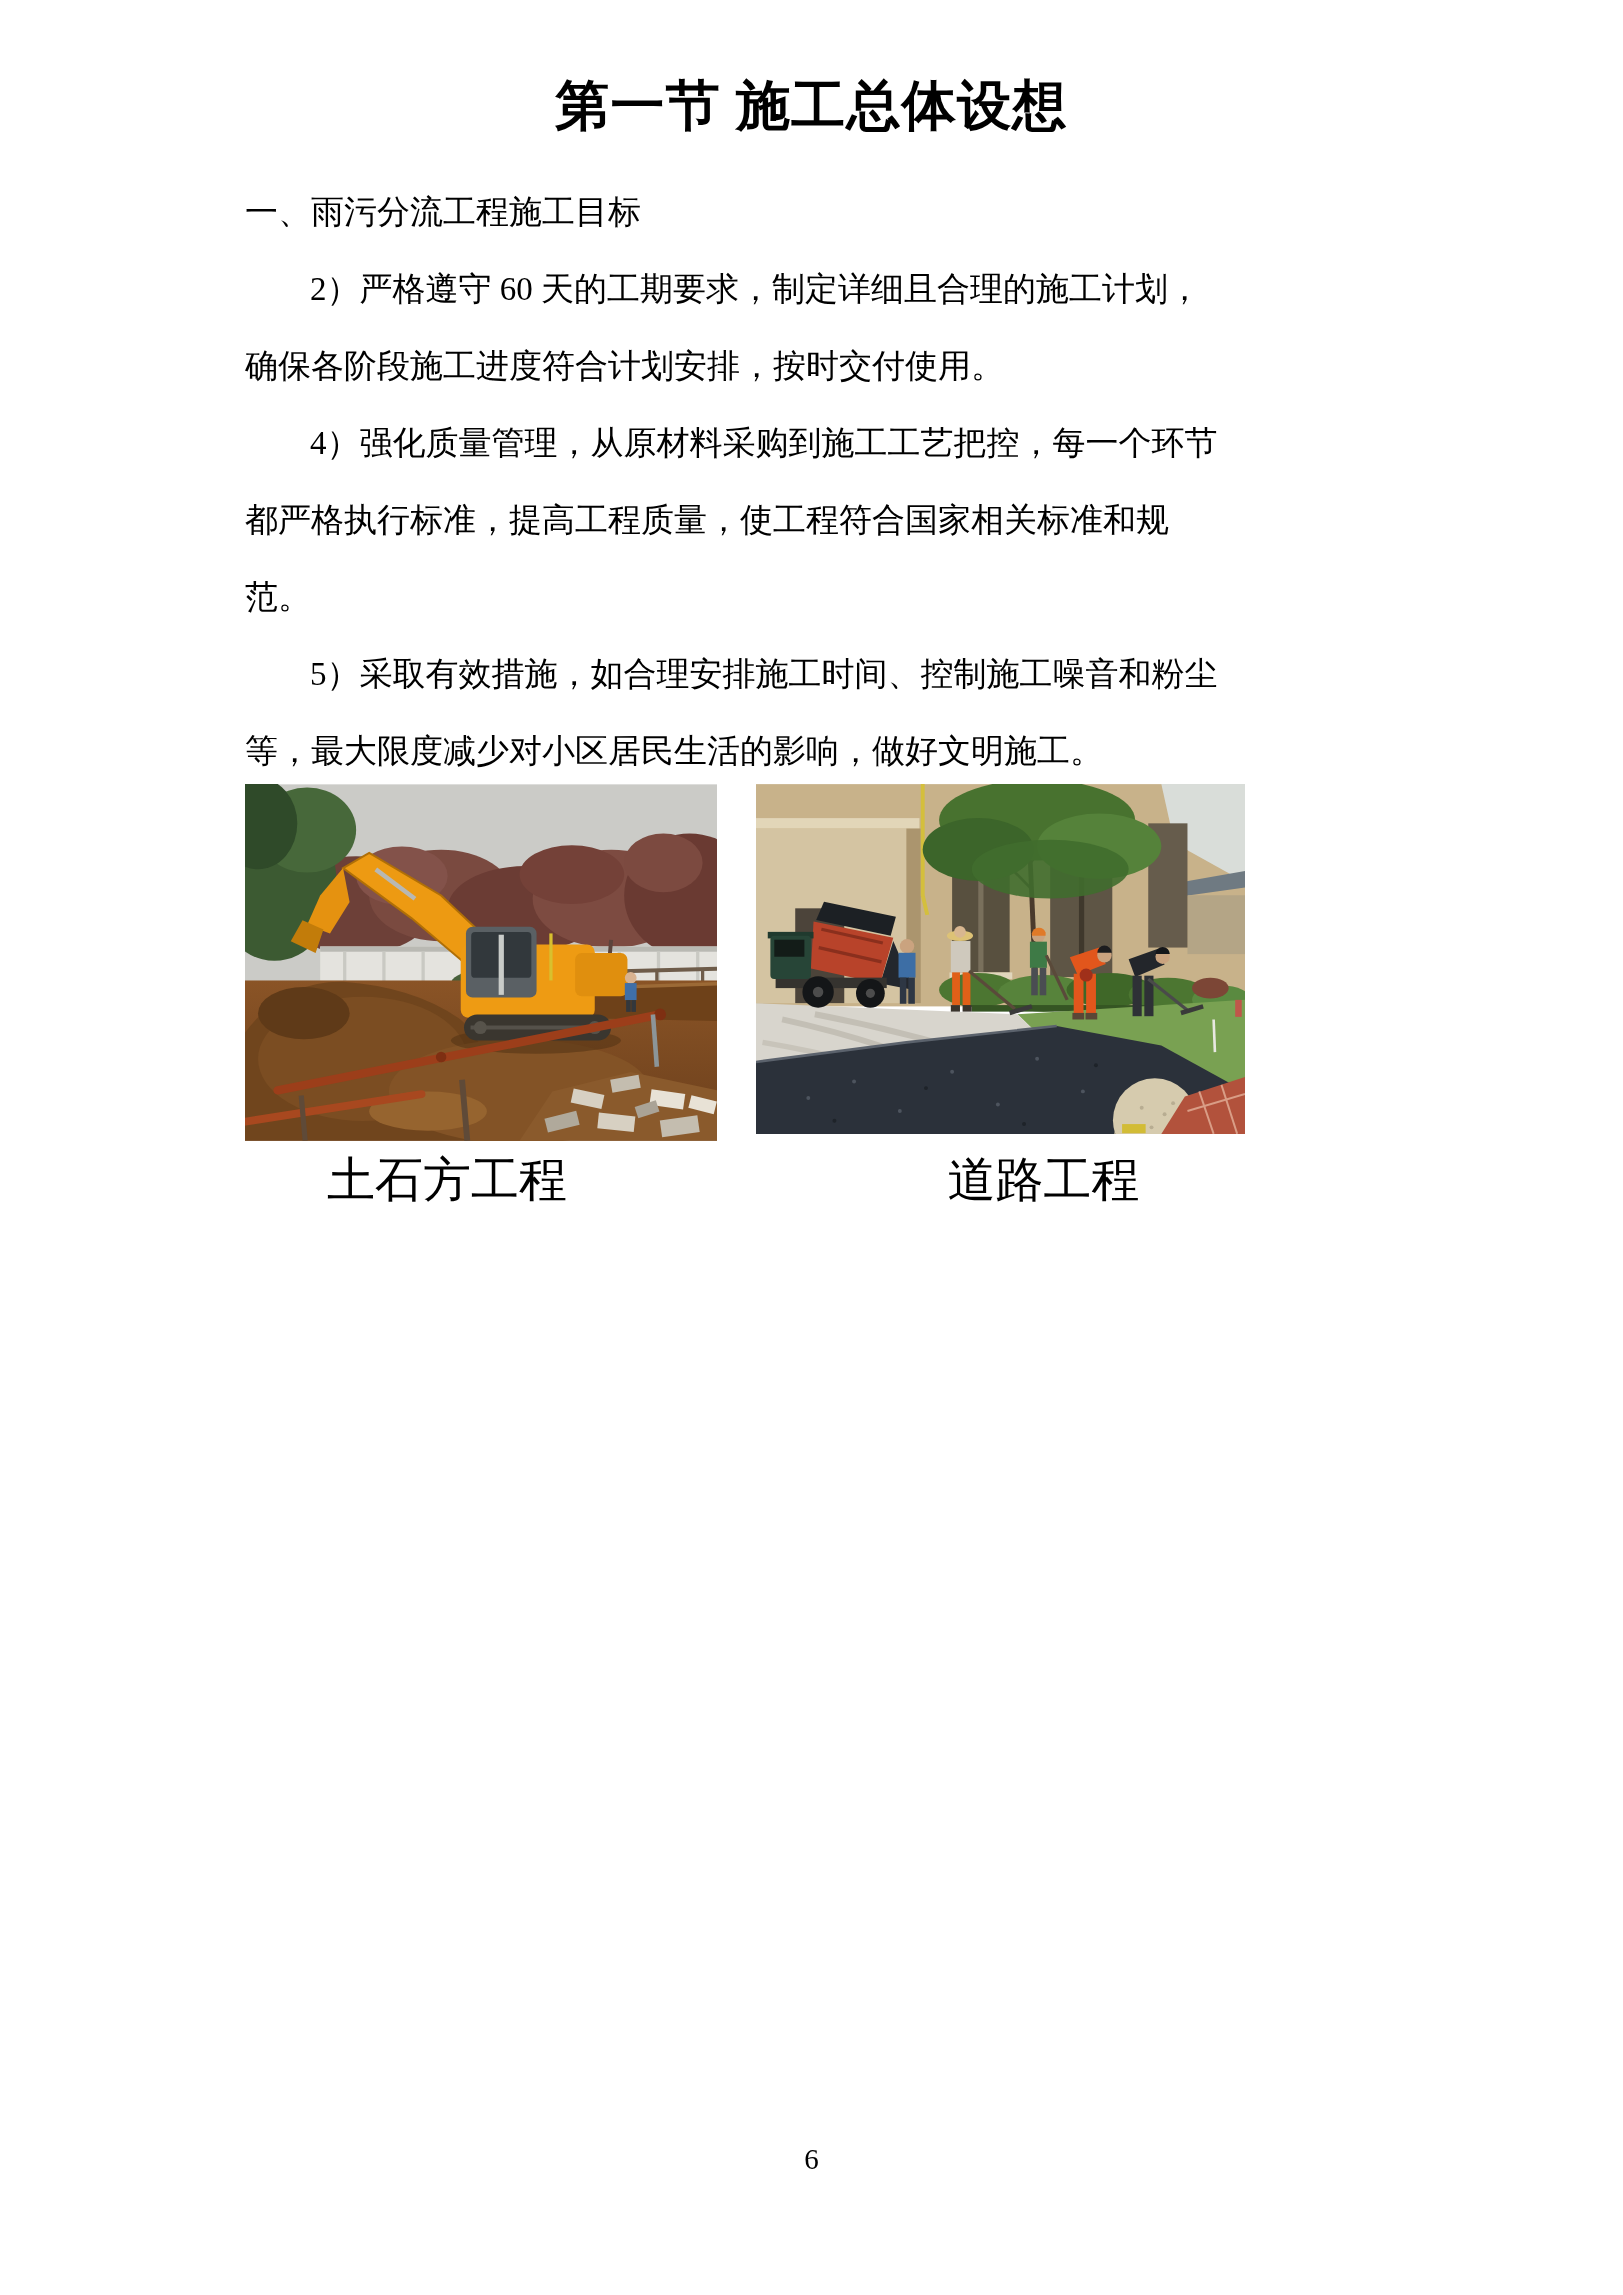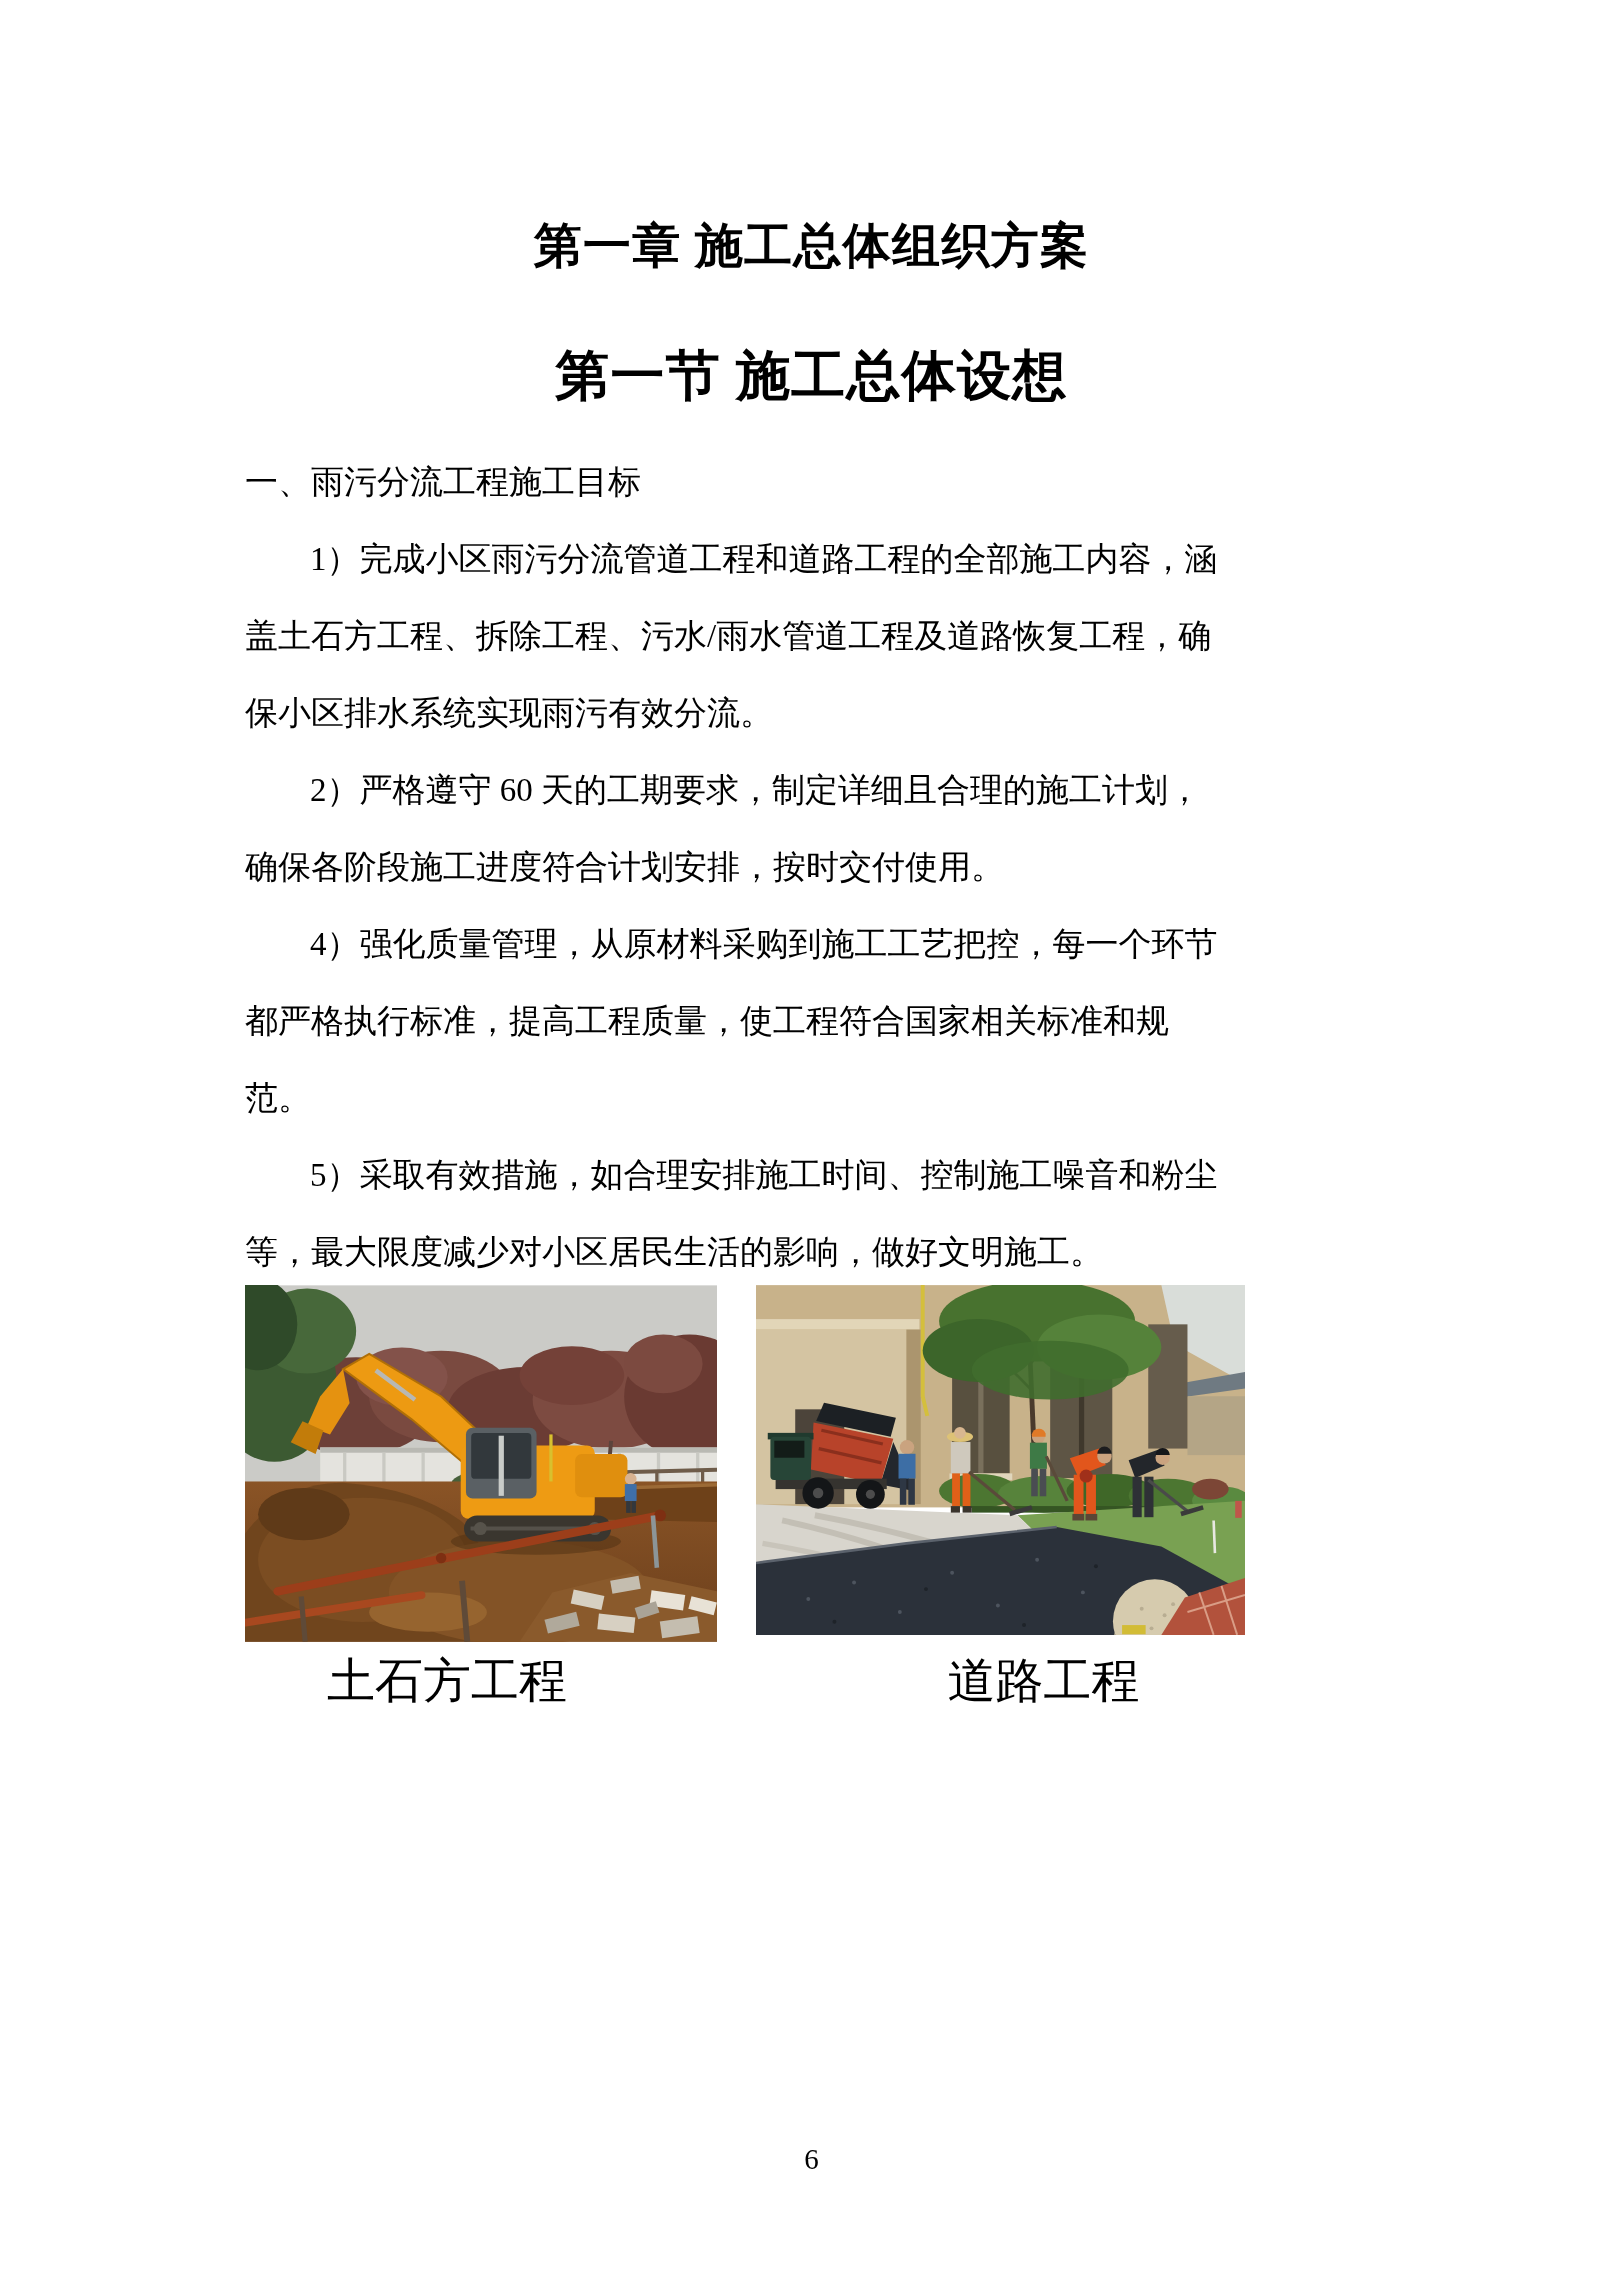--- a/index.html
+++ b/index.html
@@ -57,29 +57,25 @@
     position: absolute; top: 2140px; left: 0;
     width: 100%; text-align: center;
     font-size: 29px; line-height: 39px;
   }
 </style>
 </head>
 <body>
 
 <div class="page">
 
-  <div class="chapter-title">第一章 施工总体组织方案</div>
 
   <div class="section-title">第一节 施工总体设想</div>
 
   <div class="heading first">一、雨污分流工程施工目标</div>
 
-  <p class="para">1）完成小区雨污分流管道工程和道路工程的全部施工内容，涵
-盖土石方工程、拆除工程、污水/雨水管道工程及道路恢复工程，确
-保小区排水系统实现雨污有效分流。</p>
   <p class="para">2）严格遵守 60 天的工期要求，制定详细且合理的施工计划，
 确保各阶段施工进度符合计划安排，按时交付使用。</p>
   <p class="para">4）强化质量管理，从原材料采购到施工工艺把控，每一个环节
 都严格执行标准，提高工程质量，使工程符合国家相关标准和规
 范。</p>
   <p class="para">5）采取有效措施，如合理安排施工时间、控制施工噪音和粉尘
 等，最大限度减少对小区居民生活的影响，做好文明施工。</p>
 
   <div class="figure-row">
 

